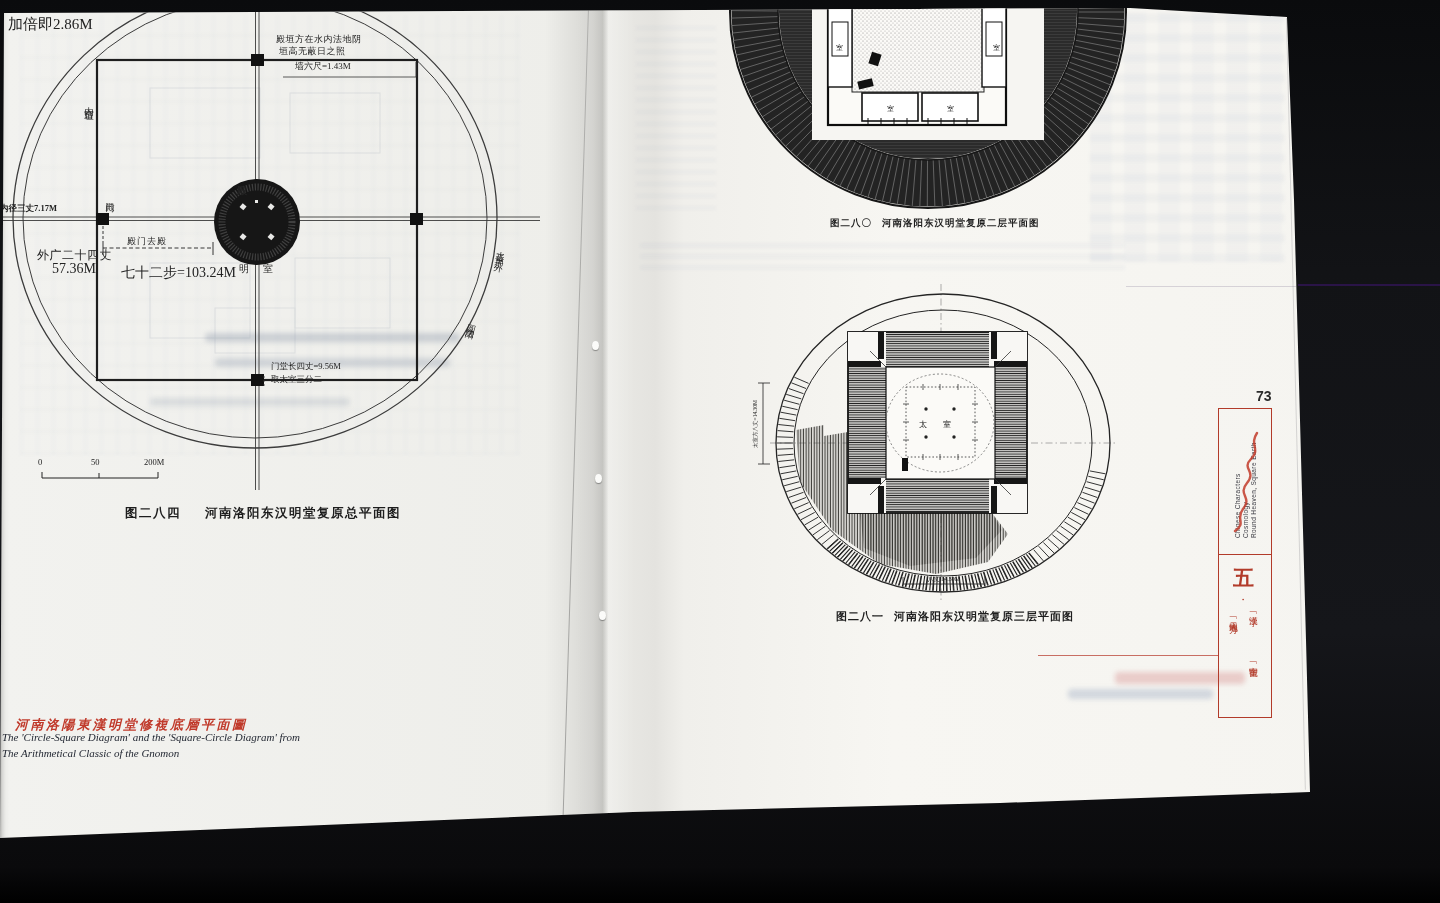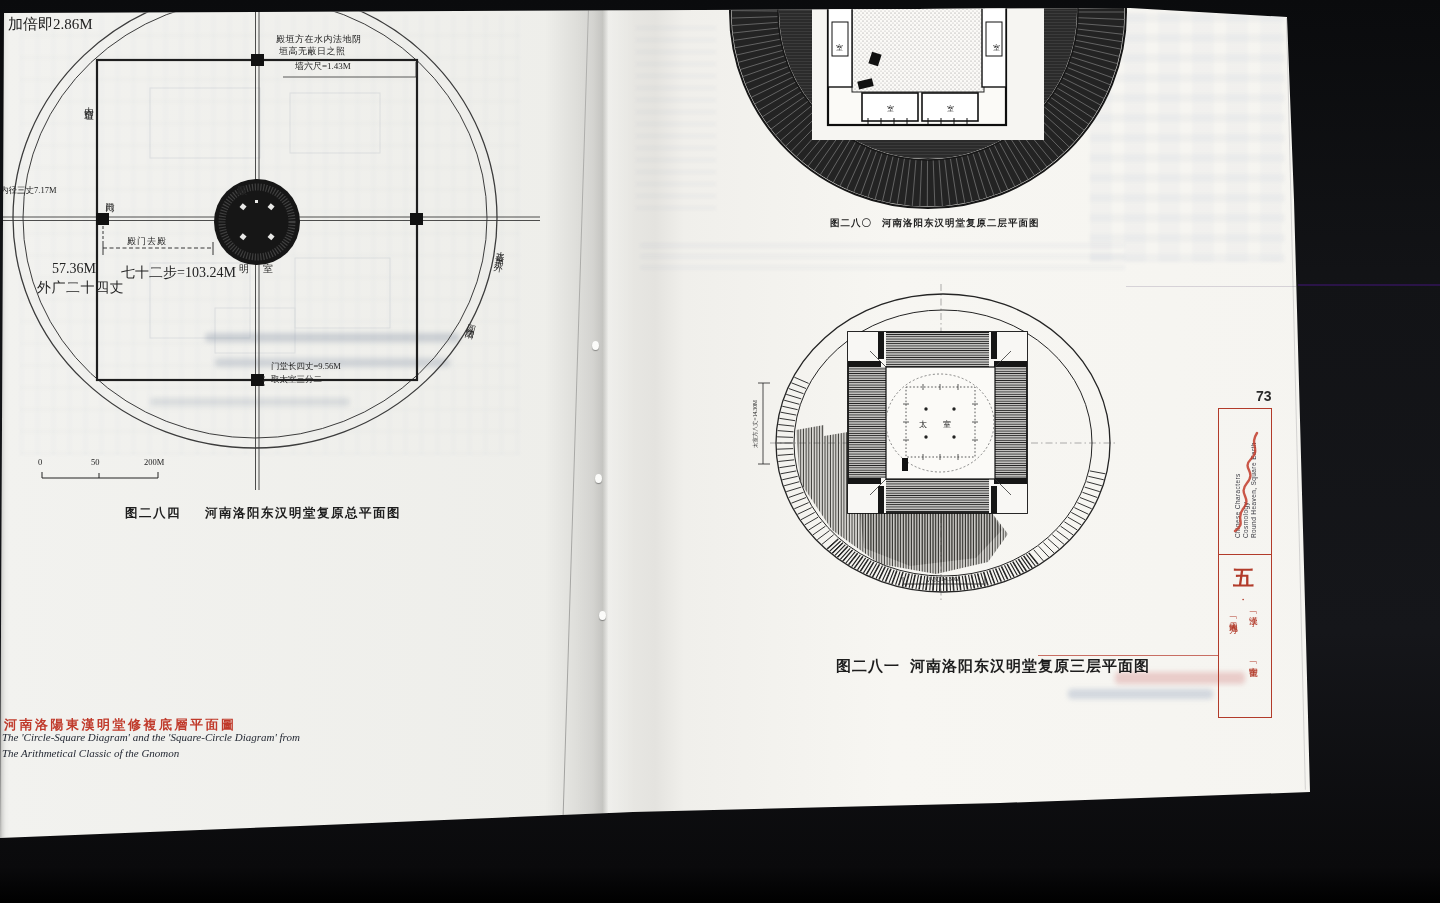--- a/index.html
+++ b/index.html
@@ -118,42 +118,42 @@
         <line x1="99" y1="465" x2="99" y2="470"></line>
         <line x1="158" y1="464" x2="158" y2="470"></line>
       </g>
     </svg>
 
     <span class="t cjk" style="left:8px;top:15px;font-size:15px;">加倍即2.86M</span>
     <span class="t cjk" style="left:276px;top:33px;font-size:9px;letter-spacing:.5px;">殿垣方在水内法地阴</span>
     <span class="t cjk" style="left:279px;top:45px;font-size:9px;letter-spacing:.5px;">垣高无蔽日之照</span>
     <span class="t cjk" style="left:285px;top:60px;font-size:9px;margin-left:10px;">墙六尺=1.43M</span>
     <span class="t cjk vert" style="left:82px;top:99px;font-size:9.5px;letter-spacing:2px;">内宫垣</span>
-    <span class="t cjk" style="left:0px;top:185px;font-size:8.5px;">内径三丈7.17M</span>
+    <span class="t cjk" style="left:0px;top:203px;font-size:8.5px;font-weight:bold;">内径三丈7.17M</span>
     <span class="t cjk vert" style="left:103px;top:195px;font-size:9px;">殿门</span>
     <span class="t cjk" style="left:127px;top:235px;font-size:9px;letter-spacing:1px;">殿门去殿</span>
     <span class="t cjk" style="left:121px;top:264px;font-size:14px;">七十二步=103.24M</span>
-    <span class="t cjk" style="left:37px;top:247px;font-size:14px;letter-spacing:.5px;margin-top:32px;">外广二十四丈</span>
+    <span class="t cjk" style="left:37px;top:247px;font-size:12px;letter-spacing:.5px;">外广二十四丈</span>
     <span class="t cjk" style="left:52px;top:261px;font-size:14px;">57.36M</span>
     <span class="t cjk" style="left:237px;top:184px;font-size:10px;font-weight:700;">殿</span>
     <span class="t cjk" style="left:239px;top:262px;font-size:10px;">明</span>
     <span class="t cjk" style="left:263px;top:262px;font-size:10px;">室</span>
     <span class="t cjk" style="left:271px;top:361px;font-size:8.5px;">门堂长四丈=9.56M</span>
     <span class="t cjk" style="left:271px;top:374px;font-size:8.5px;">取太室三分二</span>
     <span class="t cjk vert" style="left:494px;top:244px;font-size:9px;letter-spacing:3px;transform:rotate(10deg);">水云局于外</span>
     <span class="t cjk vert" style="left:466px;top:318px;font-size:9px;letter-spacing:3px;transform:rotate(16deg);">圆法阳</span>
     <span class="t" style="left:38px;top:457px;font-size:8.5px;">0</span>
     <span class="t" style="left:91px;top:457px;font-size:8.5px;">50</span>
     <span class="t" style="left:144px;top:457px;font-size:8.5px;">200M</span>
 
     <div class="cap cjk" style="left:125px;top:505px;font-size:12.5px;">
       <span class="capno">图二八四</span><span>河南洛阳东汉明堂复原总平面图</span>
     </div>
 
-    <div class="t cjk" style="left:4px;top:716px;font-size:13px;font-weight:700;color:#c03a2b;letter-spacing:2.5px;">河南洛陽東漢明堂修複底層平面圖</div>
+    <div class="t cjk" style="left:15px;top:716px;font-size:13px;font-weight:700;color:#c03a2b;letter-spacing:2.5px;font-style:italic;">河南洛陽東漢明堂修複底層平面圖</div>
     <div class="t" style="left:2px;top:731px;font-size:11px;font-style:italic;color:#232833;">The 'Circle-Square Diagram' and the 'Square-Circle Diagram' from</div>
     <div class="t" style="left:2px;top:747px;font-size:11px;font-style:italic;color:#232833;">The Arithmetical Classic of the Gnomon</div>
 
     <div class="ghost blur1" style="left:636px;top:20px;width:80px;height:190px;opacity:.5;
       background:repeating-linear-gradient(0deg,rgba(120,140,175,.10) 0 4px,transparent 4px 12px);"></div>
     <div class="ghost blur1" style="left:1090px;top:12px;width:195px;height:250px;opacity:.5;
       background:repeating-linear-gradient(0deg,rgba(120,140,175,.10) 0 8px,transparent 8px 20px),
                  repeating-linear-gradient(90deg,rgba(120,140,175,.08) 0 22px,transparent 22px 34px);"></div>
     <div class="ghost blur1" style="left:640px;top:238px;width:485px;height:32px;opacity:.45;
       background:repeating-linear-gradient(0deg,rgba(120,140,175,.12) 0 5px,transparent 5px 11px);"></div>
@@ -621,21 +621,21 @@
 
       <g stroke="#222" stroke-width="0.8">
         <line x1="163" y1="322" x2="245" y2="322"></line>
         <line x1="163" y1="315" x2="163" y2="326"></line>
         <line x1="204" y1="316" x2="204" y2="322"></line>
         <line x1="245" y1="315" x2="245" y2="326"></line>
       </g>
       <text x="204" y="319" text-anchor="middle" font-size="6" fill="#222">八丈  14.30M</text>
     </svg>
 
-    <div class="cap cjk" style="left:836px;top:609px;font-size:15px;letter-spacing:1px;margin-top:48px;">
+    <div class="cap cjk" style="left:836px;top:609px;font-size:11px;letter-spacing:1px;">
       <span class="capno" style="margin-right:10px;">图二八一</span><span>河南洛阳东汉明堂复原三层平面图</span>
     </div>
 
     <div class="t" style="left:1220px;top:388px;font-size:14px;font-weight:700;color:#2b2b2b;font-family:'Liberation Sans','DejaVu Sans',sans-serif;margin-left:36px;">73</div>
 
     <div style="position:absolute;left:1038px;top:655px;width:180px;height:1px;background:#c0564a;opacity:.85;"></div>
 
     <div class="tab">
       <div class="tabEn">
         <div>Chinese Characters</div>

